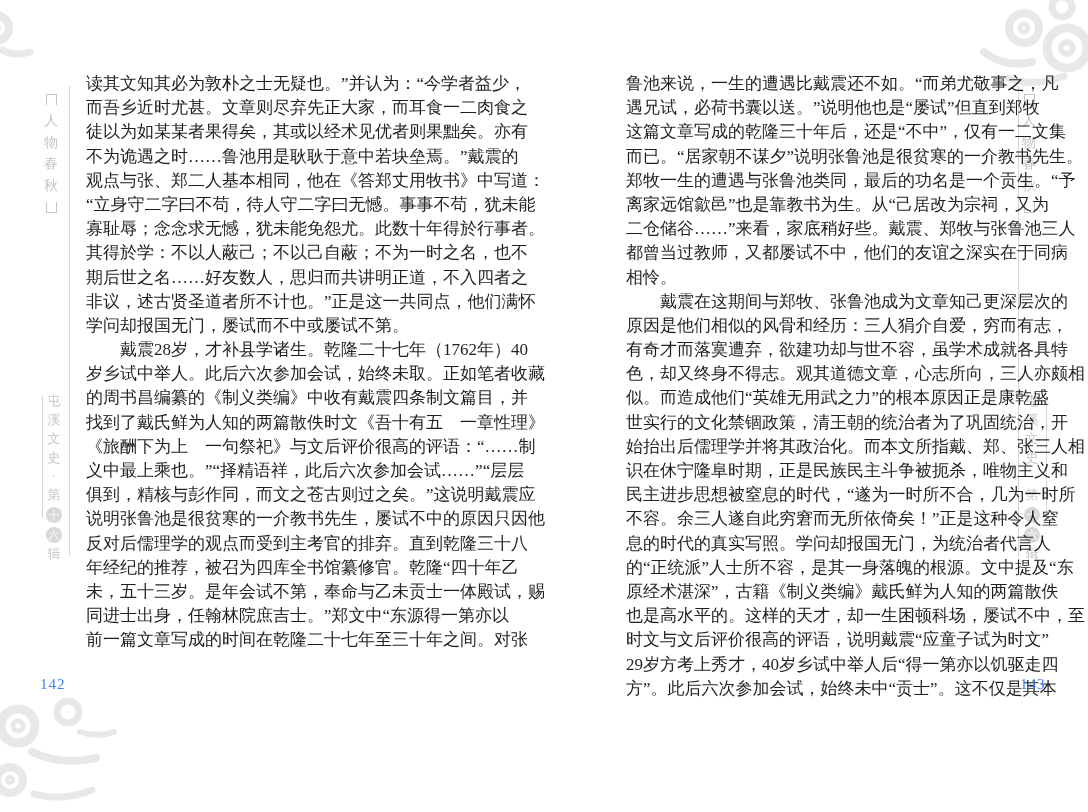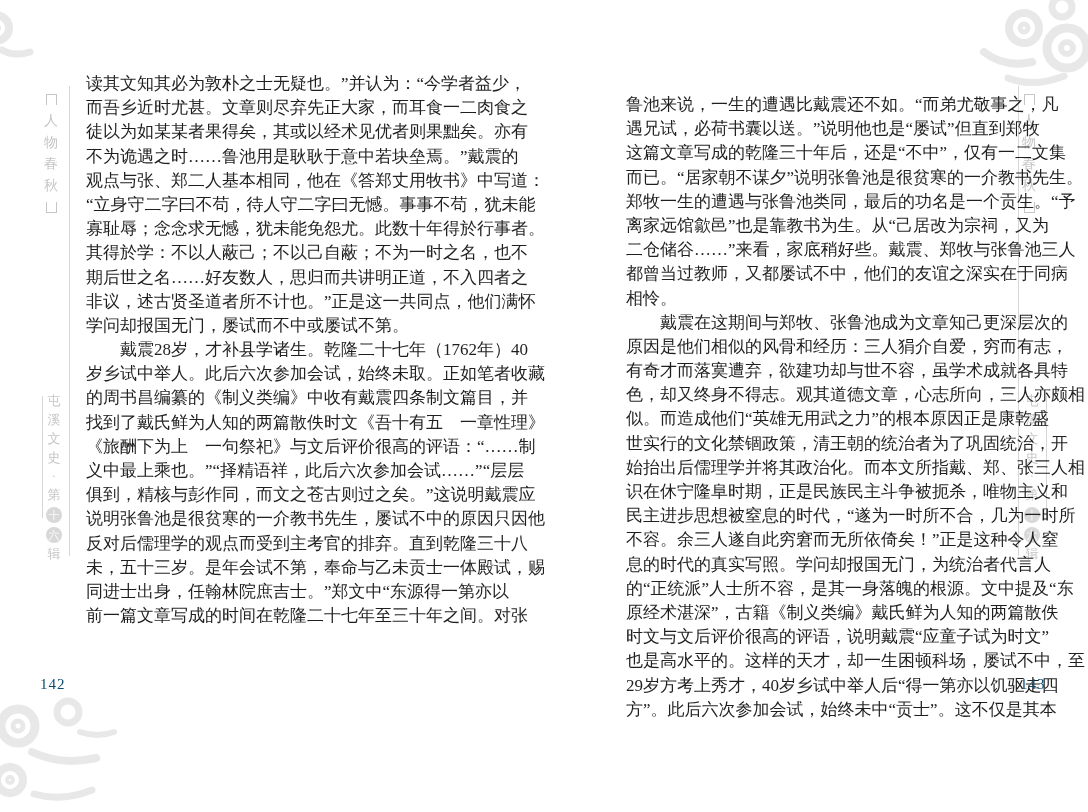--- a/index.html
+++ b/index.html
@@ -1,21 +1,21 @@
 <!DOCTYPE html>
 <html style="--page_bg: #ffffff; --text: #1f1f1f; --muted: #c6c6c6; --rule: #d6d6d6; --circle_bg: #d8d8d8; --cloud: #e8e8e8;"><head>
 <meta charset="utf-8">
 <style>
   html,body{margin:0;padding:0;background:#fff;}
   .page{position:relative;width:1088px;height:812px;background:var(--page_bg,#fff);
         overflow:hidden;font-family:"Liberation Serif","DejaVu Serif",serif;}
   
   .col{position:absolute;top:72px;width:462px;}
   .col.left{left:86px;}
-  .col.right{left:626px;margin-top:21px;}
+  .col.right{left:626px;}
   .tline{white-space:nowrap;font-size:17px;line-height:24.2px;height:24.2px;
          color:var(--text,#1f1f1f);}
   
   .margin-label{position:absolute;display:flex;flex-direction:column;align-items:center;}
   .vchars{display:flex;flex-direction:column;align-items:center;}
   .vchar{font-size:14px;color:var(--muted,#c4c4c4);line-height:1.55;text-align:center;}
   .series .vchar{font-size:13px;line-height:1.45;}
   .vchar.circled{width:16px;height:16px;border-radius:50%;background:var(--circle_bg,#d8d8d8);
                  color:#fafafa;font-size:11px;line-height:16px;display:flex;
                  align-items:center;justify-content:center;margin:2px 0;}
@@ -24,21 +24,21 @@
   .bracket.bottom{border-top:none;margin-top:5px;}
   .vrule{position:absolute;width:1px;background:var(--rule,#d6d6d6);}
   #rule-left-long{left:69px;top:86px;height:470px;}
   #rule-right-long{left:1018px;top:86px;height:470px;}
   #rule-left-short{left:42px;top:396px;height:122px;}
   #rule-right-short{left:1046px;top:396px;height:122px;}
   #label-left-top{left:44px;top:94px;}
   #label-right-top{left:1022px;top:94px;}
   #label-left-mid{left:46px;top:392px;}
   #label-right-mid{left:1024px;top:392px;}
-  .pagenum{position:absolute;font-size:15px;color:#0c4a6e;letter-spacing:1px;}
+  .pagenum{position:absolute;font-size:15px;color:#3b82f6;letter-spacing:1px;}
   #pagenum-left{left:40px;top:676px;}
   #pagenum-right{left:1020px;top:676px;}
   .cloud{position:absolute;}
   #cloud-top-right{left:966px;top:-6px;}
   #cloud-bottom-left{left:-12px;top:692px;}
   #cloud-top-left{left:-18px;top:2px;}
 </style>
 </head>
 <body>
 
@@ -145,20 +145,21 @@
         <div class="tline">学问却报国无门，屡试而不中或屡试不第。</div>
         <div class="tline">　　戴震28岁，才补县学诸生。乾隆二十七年（1762年）40</div>
         <div class="tline">岁乡试中举人。此后六次参加会试，始终未取。正如笔者收藏</div>
         <div class="tline">的周书昌编纂的《制义类编》中收有戴震四条制文篇目，并</div>
         <div class="tline">找到了戴氏鲜为人知的两篇散佚时文《吾十有五　一章性理》</div>
         <div class="tline">《旅酬下为上　一句祭祀》与文后评价很高的评语：“……制</div>
         <div class="tline">义中最上乘也。”“择精语祥，此后六次参加会试……”“层层</div>
         <div class="tline">俱到，精核与彭作同，而文之苍古则过之矣。”这说明戴震应</div>
         <div class="tline">说明张鲁池是很贫寒的一介教书先生，屡试不中的原因只因他</div>
         <div class="tline">反对后儒理学的观点而受到主考官的排弃。直到乾隆三十八</div>
+        <div class="tline">年经纪的推荐，被召为四库全书馆纂修官。乾隆“四十年乙</div>
         <div class="tline">未，五十三岁。是年会试不第，奉命与乙未贡士一体殿试，赐</div>
         <div class="tline">同进士出身，任翰林院庶吉士。”郑文中“东源得一第亦以</div>
         <div class="tline">前一篇文章写成的时间在乾隆二十七年至三十年之间。对张</div>
       </div>
   </div>
   <div class="col right">
     <div>
         <div class="tline">鲁池来说，一生的遭遇比戴震还不如。“而弟尤敬事之，凡</div>
         <div class="tline">遇兄试，必荷书囊以送。”说明他也是“屡试”但直到郑牧</div>
         <div class="tline">这篇文章写成的乾隆三十年后，还是“不中”，仅有一二文集</div>
@@ -174,22 +175,22 @@
         <div class="tline">色，却又终身不得志。观其道德文章，心志所向，三人亦颇相</div>
         <div class="tline">似。而造成他们“英雄无用武之力”的根本原因正是康乾盛</div>
         <div class="tline">世实行的文化禁锢政策，清王朝的统治者为了巩固统治，开</div>
         <div class="tline">始抬出后儒理学并将其政治化。而本文所指戴、郑、张三人相</div>
         <div class="tline">识在休宁隆阜时期，正是民族民主斗争被扼杀，唯物主义和</div>
         <div class="tline">民主进步思想被窒息的时代，“遂为一时所不合，几为一时所</div>
         <div class="tline">不容。余三人遂自此穷窘而无所依倚矣！”正是这种令人窒</div>
         <div class="tline">息的时代的真实写照。学问却报国无门，为统治者代言人</div>
         <div class="tline">的“正统派”人士所不容，是其一身落魄的根源。文中提及“东</div>
         <div class="tline">原经术湛深”，古籍《制义类编》戴氏鲜为人知的两篇散佚</div>
+        <div class="tline">也是高水平的。这样的天才，却一生困顿科场，屡试不中，至</div>
         <div class="tline">时文与文后评价很高的评语，说明戴震“应童子试为时文”</div>
-        <div class="tline">也是高水平的。这样的天才，却一生困顿科场，屡试不中，至</div>
         <div class="tline">29岁方考上秀才，40岁乡试中举人后“得一第亦以饥驱走四</div>
         <div class="tline">方”。此后六次参加会试，始终未中“贡士”。这不仅是其本</div>
       </div>
   </div>
 
   <div class="pagenum" id="pagenum-left">142</div>
   <div class="pagenum" id="pagenum-right">143</div>
 
 </div>
 

